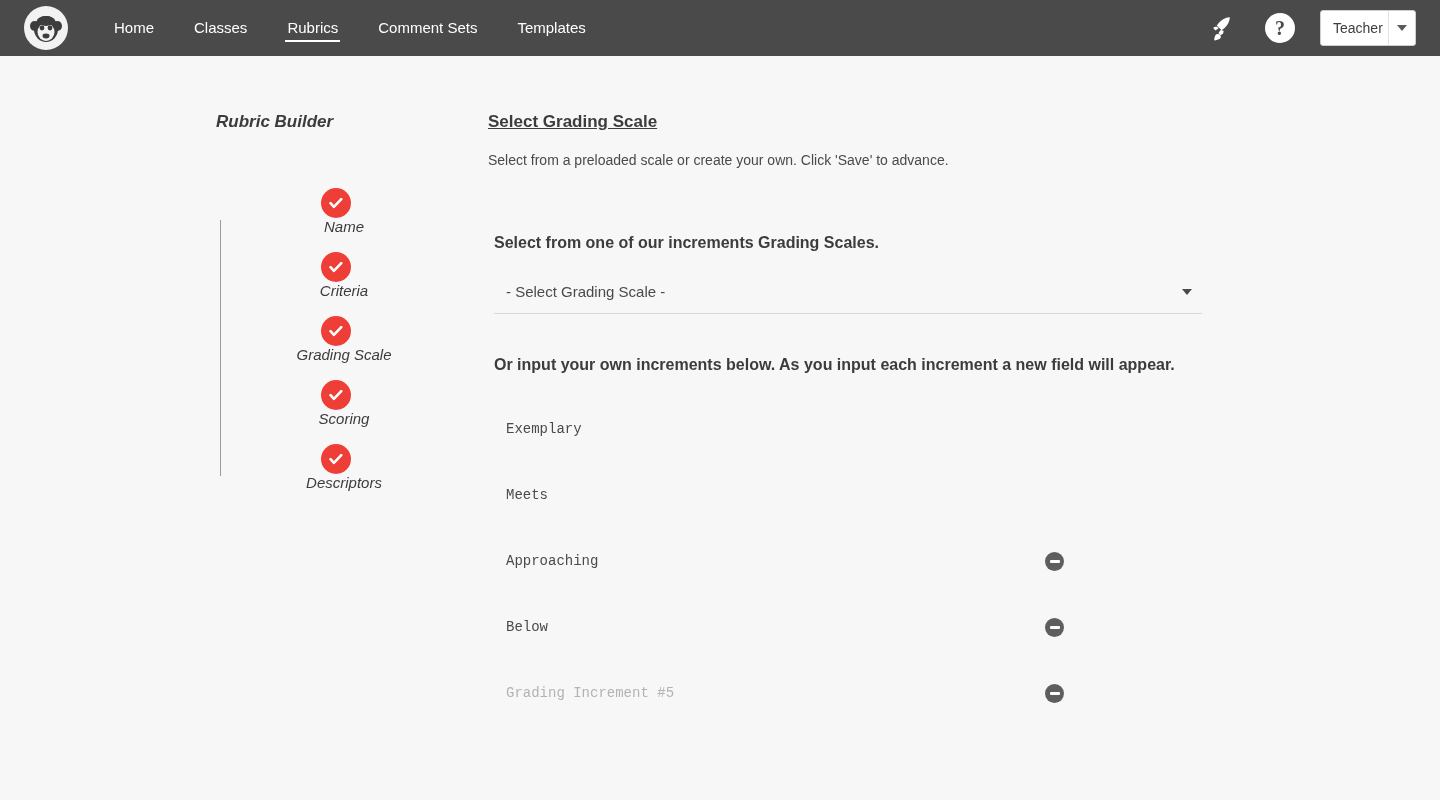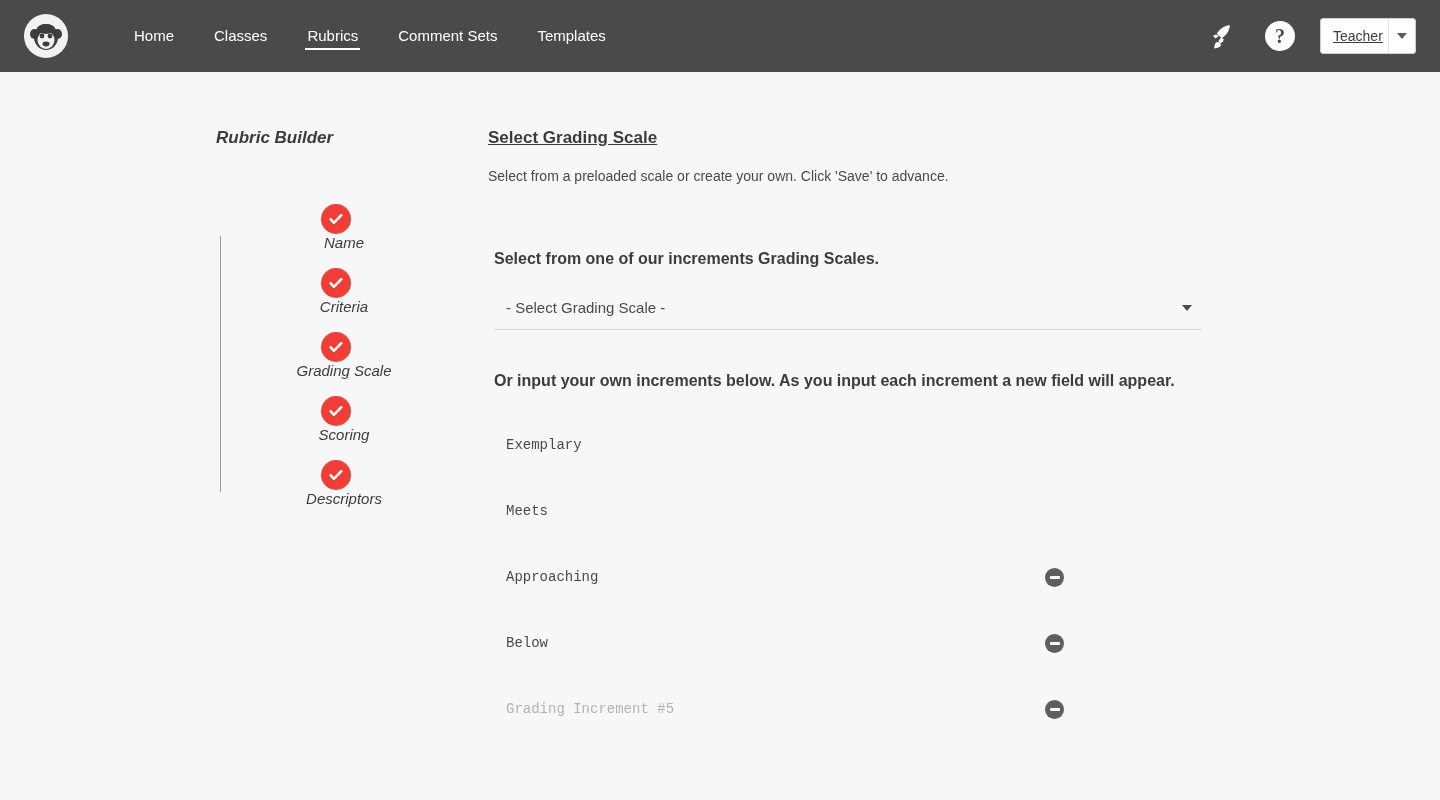--- a/index.html
+++ b/index.html
@@ -7,26 +7,25 @@
     margin: 0; padding: 0;
     width: 1440px; height: 800px;
     background: #f7f7f7;
     font-family: "Liberation Sans", sans-serif;
     overflow: hidden;
   }
 
   
   .topnav {
     position: relative;
-    height: 72px;
+    height: 56px;
     background: #4a4a4a;
     display: flex;
     align-items: center;
     padding: 0 24px;
-    gap: 20px;
   }
   .logo {
     width: 44px; height: 44px;
     border-radius: 50%;
     background: #f2f2f2;
     display: flex; align-items: center; justify-content: center;
     margin-right: 26px;
     flex: 0 0 auto;
     overflow: hidden;
   }
@@ -75,21 +74,20 @@
     border: 1px solid #cfcfcf;
     border-radius: 3px;
     height: 36px;
     min-width: 96px;
     display: flex;
     align-items: center;
     padding: 0 6px 0 12px;
     color: #3d3d3d;
     font-size: 14px;
     cursor: pointer;
-    text-decoration: underline;
   }
   .role-select .caret {
     margin-left: auto;
     border-left: 1px solid #e3e3e3;
     height: 100%;
     display: flex; align-items: center; padding-left: 8px; padding-right: 2px;
   }
   .caret-tri {
     width: 0; height: 0;
     border-left: 5px solid transparent;

